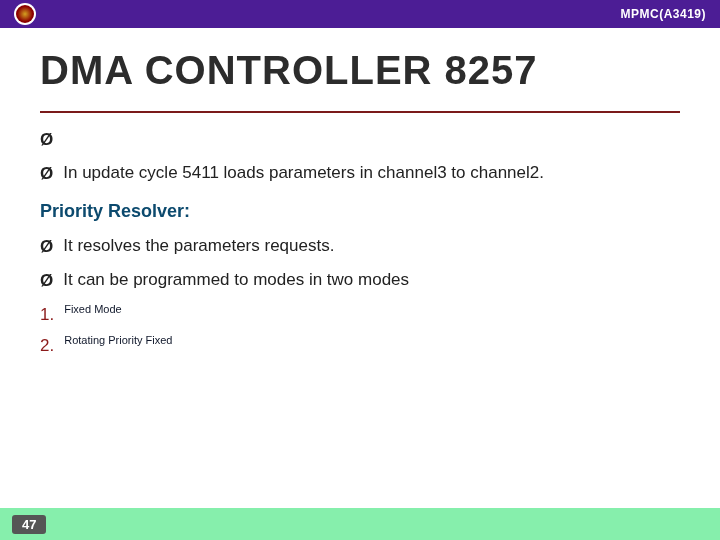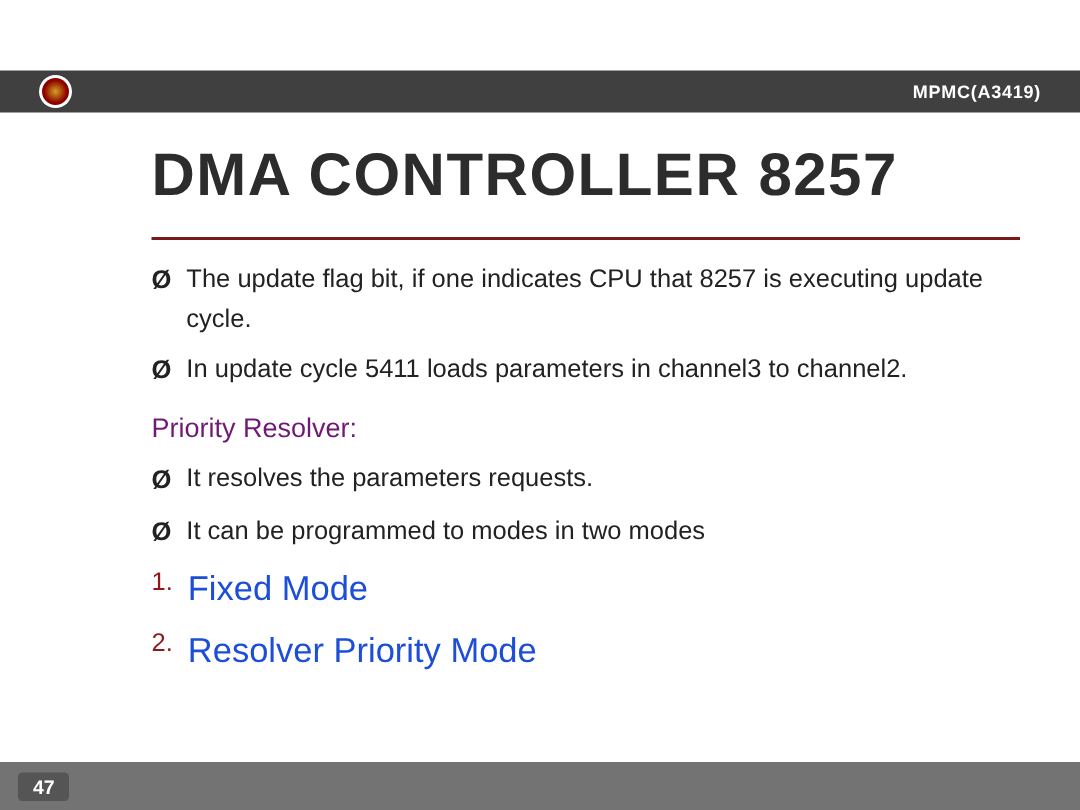--- a/index.html
+++ b/index.html
@@ -9,26 +9,25 @@
       height: 540px;
       background: #ffffff;
       font-family: Arial, sans-serif;
       position: relative;
       overflow: hidden;
     }
 
     .top-bar {
       width: 100%;
       height: 28px;
-      background: #404040;
+      background: #4c1d95;
       display: flex;
       align-items: center;
       justify-content: space-between;
-      padding: 0 26px;
-      margin-top: 47px;
+      padding: 0 14px;
     }
 
     .logo-area {
       display: flex;
       align-items: center;
     }
 
     .logo-circle {
       width: 22px;
       height: 22px;
@@ -48,22 +47,21 @@
     }
 
     .top-title {
       color: #ffffff;
       font-size: 12px;
       font-weight: bold;
       letter-spacing: 0.5px;
     }
 
     .main-content {
-      padding: 20px 40px 20px 61px;
-      margin-left: 40px;
+      padding: 20px 40px 20px 40px;
     }
 
     .page-title {
       font-size: 40px;
       font-weight: bold;
       color: #2c2c2c;
       margin-bottom: 18px;
       letter-spacing: 1px;
     }
 
@@ -88,51 +86,51 @@
       font-weight: bold;
     }
 
     .bullet-text {
       font-size: 17px;
       color: #222;
     }
 
     .priority-heading {
       font-size: 18px;
-      font-weight: normal;
-      color: #701a75;
+      font-weight: bold;
+      color: #0c4a6e;
       margin: 10px 0 6px 0;
     }
 
     .numbered-item {
       display: flex;
       align-items: flex-start;
       margin-bottom: 4px;
     }
 
     .number-symbol {
       font-size: 17px;
       color: #8b1a1a;
       margin-right: 10px;
       flex-shrink: 0;
       font-weight: normal;
     }
 
     .number-text {
-      font-size: 23px;
-      color: #1d4ed8;
+      font-size: 11px;
+      color: #0f172a;
     }
 
     .bottom-bar {
       position: absolute;
       bottom: 0;
       left: 0;
       width: 100%;
       height: 32px;
-      background: #737373;
+      background: #86efac;
       display: flex;
       align-items: center;
       padding: 15px 10px;
     }
 
     .page-number-box {
       background: #555;
       color: #fff;
       font-size: 13px;
       font-weight: bold;
@@ -164,21 +162,20 @@
 
 <div class="main-content">
   <div class="page-title">DMA CONTROLLER 8257</div>
 
   <div class="divider-line" style="width:100%;margin:0 0 12px 0;"></div>
 
   <div class="content-body">
 
     <div class="bullet-item">
       <span class="bullet-symbol">Ø</span>
-      <span class="bullet-text">The update flag bit, if one indicates CPU that 8257 is executing update cycle.</span>
     </div>
 
     <div class="bullet-item">
       <span class="bullet-symbol">Ø</span>
       <span class="bullet-text">In update cycle 5411 loads parameters in channel3 to channel2.</span>
     </div>
 
     <div class="priority-heading">Priority Resolver:</div>
 
     <div class="bullet-item">
@@ -191,21 +188,21 @@
       <span class="bullet-text">It can be programmed to modes in two modes</span>
     </div>
 
     <div class="numbered-item">
       <span class="number-symbol">1.</span>
       <span class="number-text">Fixed Mode</span>
     </div>
 
     <div class="numbered-item">
       <span class="number-symbol">2.</span>
-      <span class="number-text">Resolver Priority Mode</span>
+      <span class="number-text">Rotating Priority Fixed</span>
     </div>
 
   </div>
 </div>
 
 <div class="bottom-bar">
   <div class="page-number-box">47</div>
 </div>
 
 </body></html>

